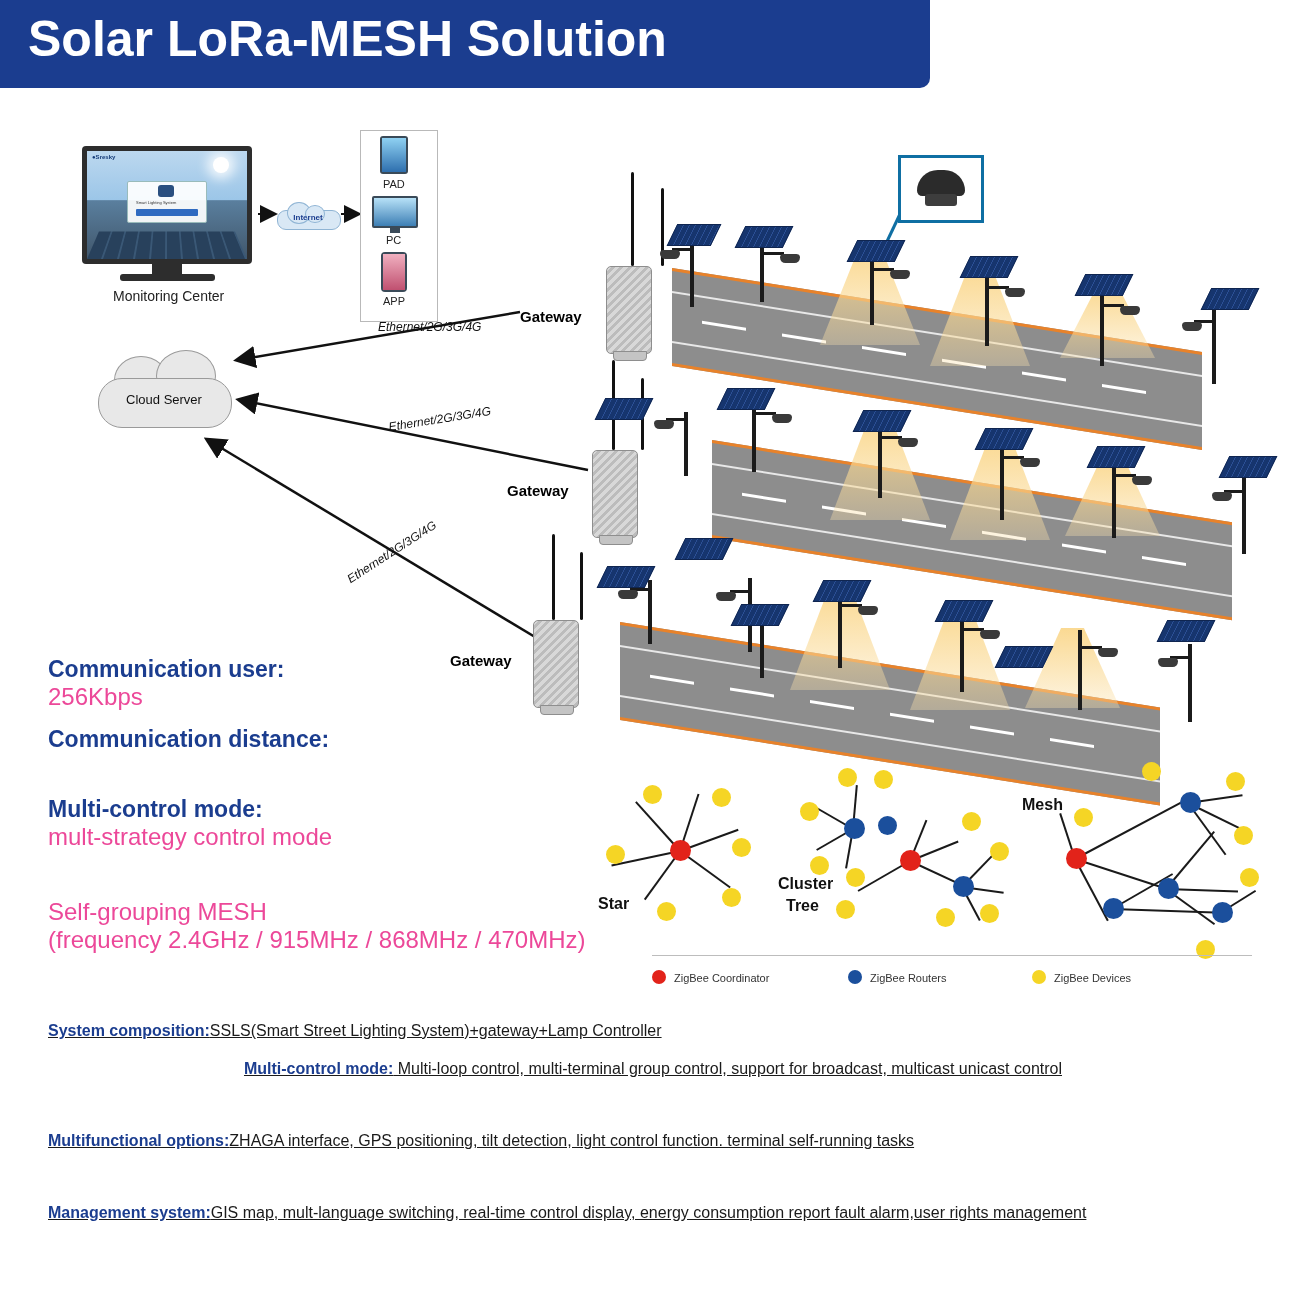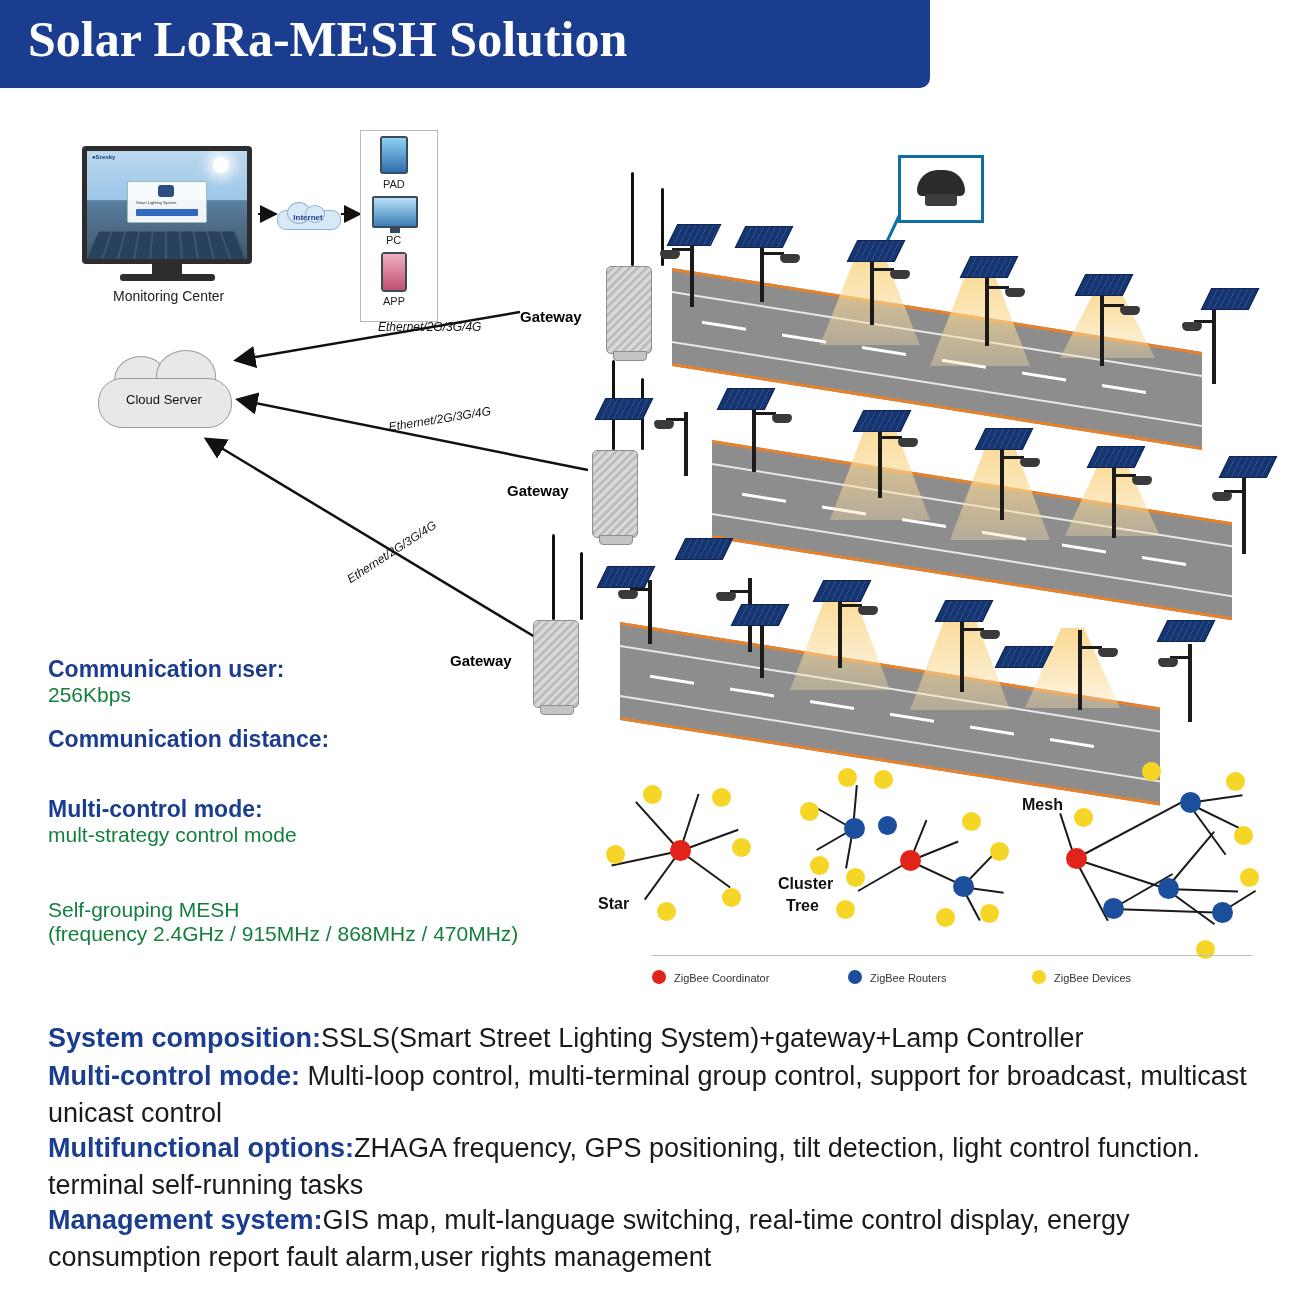--- a/index.html
+++ b/index.html
@@ -32,21 +32,20 @@
   }
   .header-title {
     position: absolute;
     left: 28px;
     top: 10px;
     font-size: 50px;
     font-weight: bold;
     color: #ffffff;
     letter-spacing: 0px;
     white-space: nowrap;
-    font-family: Liberation Serif, serif;
   }
 
   
   .lbl {
     position: absolute;
     font-size: 13px;
     color: #222;
     white-space: nowrap;
   }
   .lbl-bold {
@@ -308,32 +307,33 @@
     left: 48px;
     width: 620px;
   }
   .spec .h {
     font-size: 23px;
     font-weight: bold;
     color: #1b3d8f;
     white-space: nowrap;
   }
   .spec .v {
-    font-size: 21px;
-    color: #15803d;
+    font-size: 24px;
+    color: #ec4899;
   }
 
   
   .para {
     position: absolute;
     left: 48px;
     width: 1210px;
-    font-size: 27px;
+    font-size: 16px;
     color: #1a1a1a;
     line-height: 1.38;
+    text-decoration: underline;
   }
   .para b {
     color: #1b3d8f;
     font-weight: bold;
   }
 
   
   .topo {
     position: absolute;
     left: 640px; top: 760px;
@@ -723,23 +723,23 @@
     <div class="dot" style="left:196px; top:2px; background:#1b4f9c;"></div>
     <div class="li" style="left:218px; top:4px;">ZigBee Routers</div>
 
     <div class="dot" style="left:380px; top:2px; background:#f5d525;"></div>
     <div class="li" style="left:402px; top:4px;">ZigBee Devices</div>
   </div>
 
   <div class="para" style="top:1020px;">
     <b>System composition:</b><span>SSLS(Smart Street Lighting System)+gateway+Lamp Controller</span>
   </div>
-  <div class="para" style="top:1058px;">
+  <div class="para" style="top:1058px;text-align:center;">
     <b>Multi-control mode:</b><span> Multi-loop control, multi-terminal group control, support for broadcast, multicast unicast control</span>
   </div>
   <div class="para" style="top:1130px;">
-    <b>Multifunctional options:</b><span>ZHAGA frequency, GPS positioning, tilt detection, light control function. terminal self-running tasks</span>
+    <b>Multifunctional options:</b><span>ZHAGA interface, GPS positioning, tilt detection, light control function. terminal self-running tasks</span>
   </div>
   <div class="para" style="top:1202px;">
     <b>Management system:</b><span>GIS map, mult-language switching, real-time control display, energy consumption report fault alarm,user rights management</span>
   </div>
 
 </div>
 
 </body></html>

